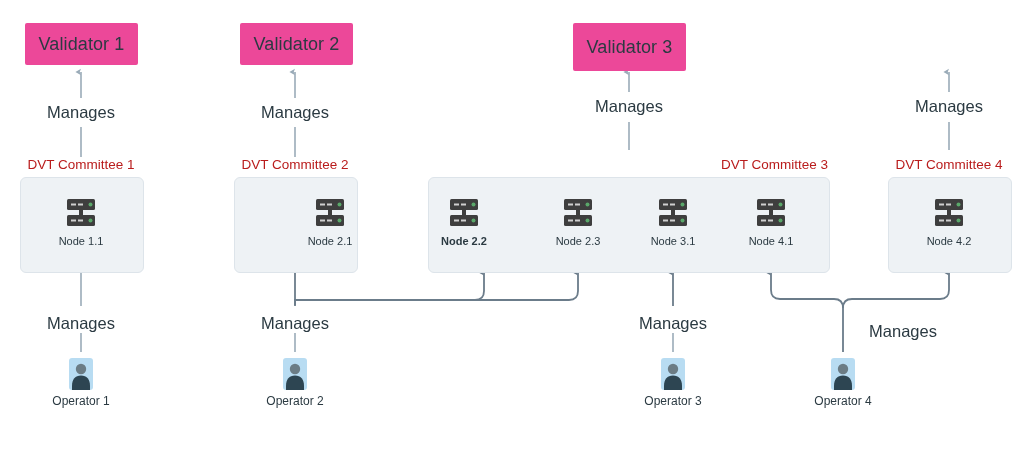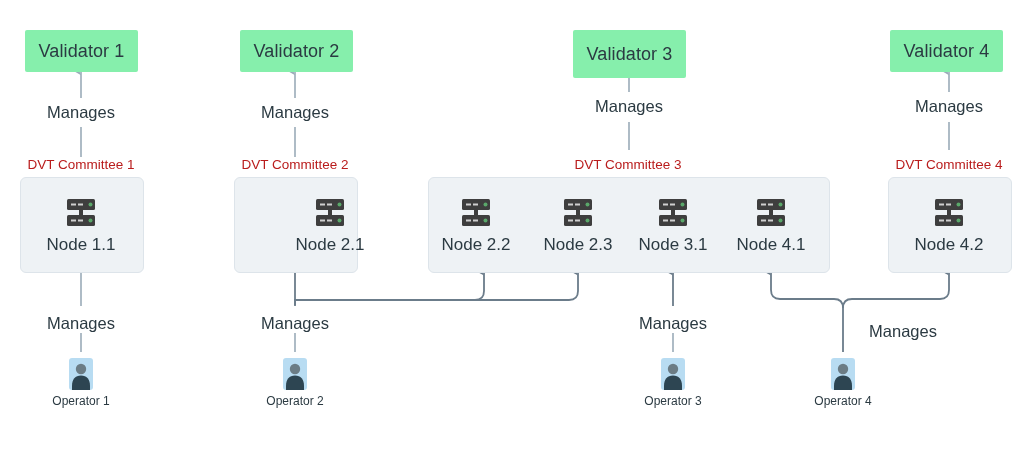--- a/index.html
+++ b/index.html
@@ -21,29 +21,28 @@
   }
   svg.layer {
     position: absolute;
     top: 0;
     left: 0;
     width: 1034px;
     height: 450px;
   }
   .validator-box {
     position: absolute;
-    background: #86efac;
+    background: #ec4899;
     color: #2b3a42;
     font-size: 18px;
     display: flex;
     align-items: center;
     justify-content: center;
     border-radius: 2px;
     letter-spacing: 0.1px;
-    margin-top: 7px;
   }
   .committee-box {
     position: absolute;
     background: #eef2f5;
     border: 1px solid #dde4ea;
     border-radius: 6px;
   }
   .committee-label {
     position: absolute;
     font-size: 13.5px;
@@ -51,21 +50,21 @@
     text-align: center;
     white-space: nowrap;
   }
   .node-cell {
     position: absolute;
     display: flex;
     flex-direction: column;
     align-items: center;
   }
   .node-label {
-    font-size: 17px;
+    font-size: 11px;
     color: #2b3a42;
     white-space: nowrap;
     margin-top: 3px;
   }
   .server-icon {
     display: block;
   }
   .operator-cell {
     position: absolute;
     display: flex;
@@ -153,35 +152,32 @@
     </g>
   </svg>
 
   <div class="committee-box" style="left:20px; top:177px; width:122px; height:94px;"></div>
   <div class="committee-box" style="left:234px; top:177px; width:122px; height:94px;"></div>
   <div class="committee-box" style="left:428px; top:177px; width:400px; height:94px;"></div>
   <div class="committee-box" style="left:888px; top:177px; width:122px; height:94px;"></div>
 
   <div class="committee-label" style="left:20px; top:157px; width:122px;">DVT Committee 1</div>
   <div class="committee-label" style="left:234px; top:157px; width:122px;">DVT Committee 2</div>
-  <div class="committee-label" style="left:428px; top:157px; width:400px;">DVT Committee 3</div>
+  <div class="committee-label" style="left:428px; top:157px; width:400px;text-align:right;">DVT Committee 3</div>
   <div class="committee-label" style="left:888px; top:157px; width:122px;">DVT Committee 4</div>
 
   <div class="validator-box" style="left:25px; top:23px; width:113px; height:42px;">
     <span>Validator 1</span>
   </div>
   <div class="validator-box" style="left:240px; top:23px; width:113px; height:42px;">
     <span>Validator 2</span>
   </div>
   <div class="validator-box" style="left:573px; top:23px; width:113px; height:48px;text-align:right;">
     <span>Validator 3</span>
   </div>
-  <div class="validator-box" style="left:890px; top:23px; width:113px; height:42px;">
-    <span>Validator 4</span>
-  </div>
 
   <div class="node-cell" style="left:20px; top:192px; width:122px;">
     <svg class="server-icon" width="40" height="40" viewBox="0 0 40 40">
       <rect x="6" y="23" width="28" height="11" rx="1.5" fill="#3e3e3e"></rect>
       <rect x="18" y="17" width="4" height="7" fill="#3e3e3e"></rect>
       <rect x="6" y="7" width="28" height="11" rx="1.5" fill="#3e3e3e"></rect>
       <rect x="10" y="11.5" width="5" height="2" fill="#cfcfcf"></rect>
       <rect x="17" y="11.5" width="5" height="2" fill="#cfcfcf"></rect>
       <circle cx="29.5" cy="12.5" r="2" fill="#5aa86a"></circle>
       <rect x="10" y="27.5" width="5" height="2" fill="#cfcfcf"></rect>
@@ -199,21 +195,21 @@
       <rect x="10" y="11.5" width="5" height="2" fill="#cfcfcf"></rect>
       <rect x="17" y="11.5" width="5" height="2" fill="#cfcfcf"></rect>
       <circle cx="29.5" cy="12.5" r="2" fill="#5aa86a"></circle>
       <rect x="10" y="27.5" width="5" height="2" fill="#cfcfcf"></rect>
       <rect x="17" y="27.5" width="5" height="2" fill="#cfcfcf"></rect>
       <circle cx="29.5" cy="28.5" r="2" fill="#5aa86a"></circle>
     </svg>
     <div class="node-label">Node 2.1</div>
   </div>
 
-  <div class="node-cell" style="left:428px; top:192px; width:96px;">
+  <div class="node-cell" style="left:416px; top:192px; width:96px;font-weight:bold;">
     <svg class="server-icon" width="40" height="40" viewBox="0 0 40 40">
       <rect x="6" y="23" width="28" height="11" rx="1.5" fill="#3e3e3e"></rect>
       <rect x="18" y="17" width="4" height="7" fill="#3e3e3e"></rect>
       <rect x="6" y="7" width="28" height="11" rx="1.5" fill="#3e3e3e"></rect>
       <rect x="10" y="11.5" width="5" height="2" fill="#cfcfcf"></rect>
       <rect x="17" y="11.5" width="5" height="2" fill="#cfcfcf"></rect>
       <circle cx="29.5" cy="12.5" r="2" fill="#5aa86a"></circle>
       <rect x="10" y="27.5" width="5" height="2" fill="#cfcfcf"></rect>
       <rect x="17" y="27.5" width="5" height="2" fill="#cfcfcf"></rect>
       <circle cx="29.5" cy="28.5" r="2" fill="#5aa86a"></circle>

